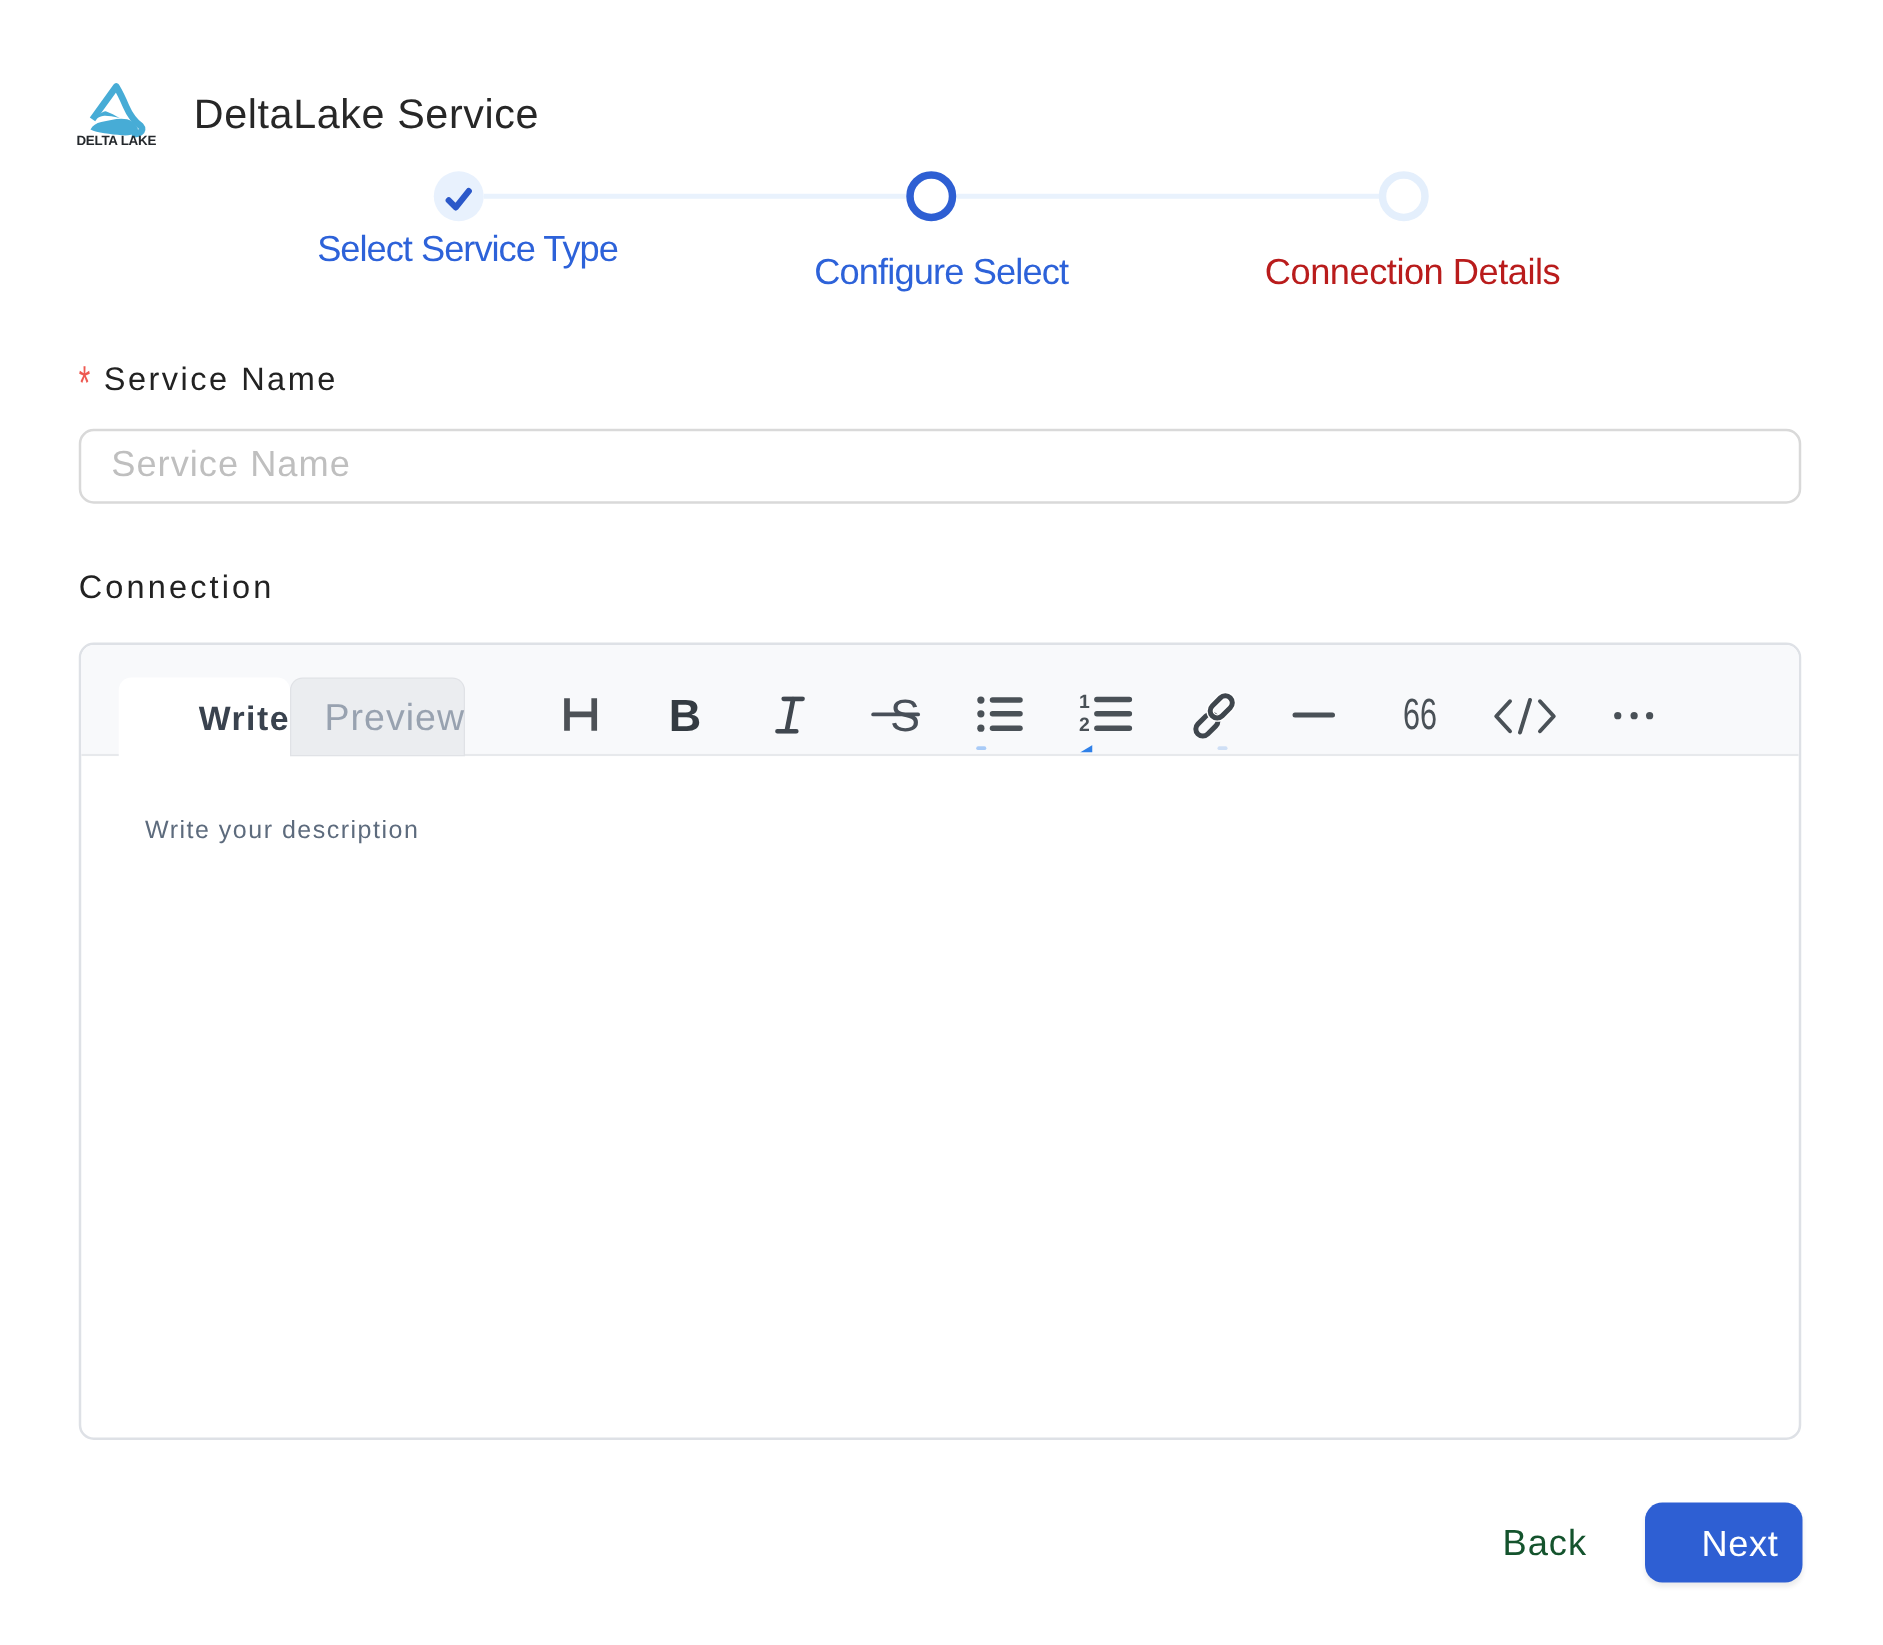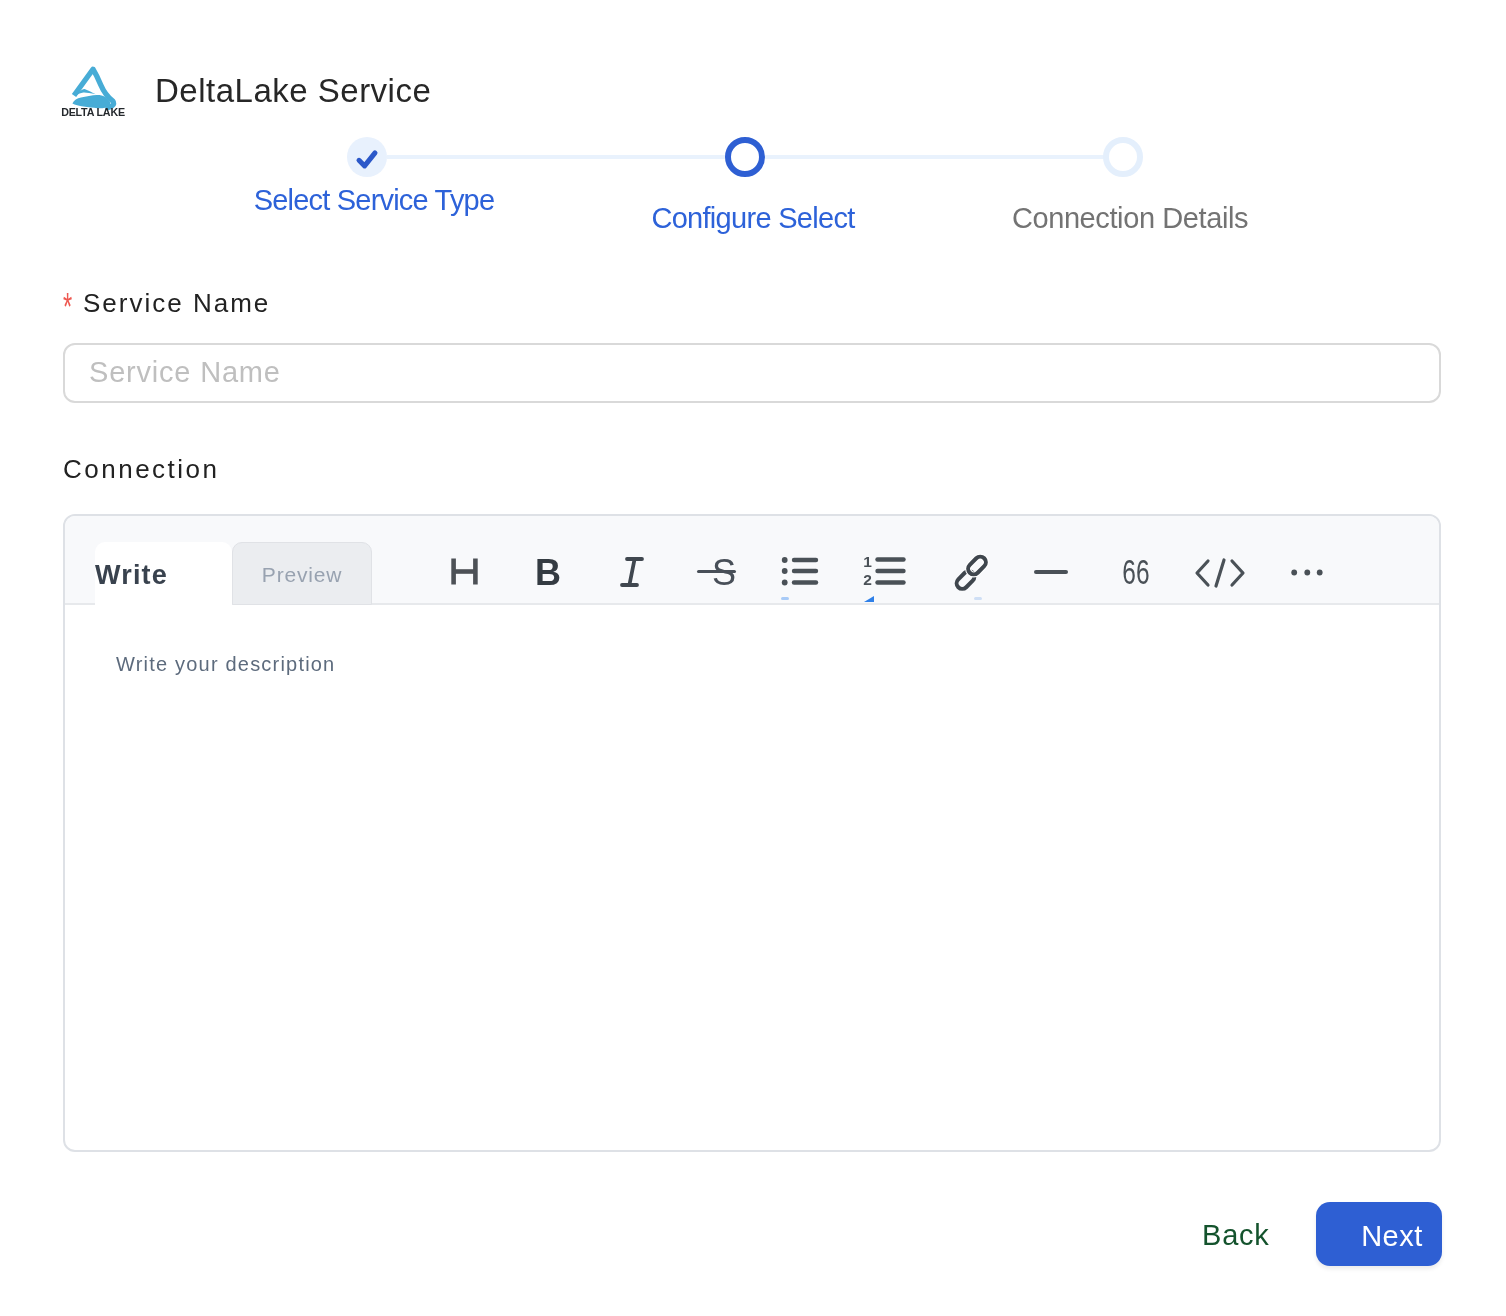--- a/index.html
+++ b/index.html
@@ -38,37 +38,37 @@
 <div class="abs" style="left:347px;top:137px;width:40px;height:40px;border-radius:50%;background:#e8f1fd">
   <svg width="40" height="40" viewBox="0 0 40 40">
       <path d="M12 23.3 L17.6 28.9 L28 15.9" fill="none" stroke="#2b58c9" stroke-width="5" stroke-linecap="round" stroke-linejoin="round"></path>
     </svg>
 </div>
 <div class="abs" style="left:725px;top:137px;width:40px;height:40px;border-radius:50%;border:6px solid #2e5fd3;background:#fff"></div>
 <div class="abs" style="left:1103px;top:137px;width:40px;height:40px;border-radius:50%;border:6px solid #e4effc;background:#fff"></div>
 
 <div class="abs steplbl blue" style="left:194px;top:184px;letter-spacing:-0.8px">Select Service Type</div>
 <div class="abs steplbl blue" style="left:573px;top:202px;letter-spacing:-0.7px">Configure Select</div>
-<div class="abs steplbl" style="left:950px;top:202px;color:#737373;letter-spacing:-0.4px">Connection Details</div>
+<div class="abs steplbl" style="left:950px;top:202px;color:#b91c1c;letter-spacing:-0.4px">Connection Details</div>
 
 <div class="abs" style="left:63px;top:288px;font-size:38px;line-height:38px;color:#ee5951;transform:scaleX(0.62);transform-origin:0 0">*</div>
 <div class="abs" style="left:83px;top:288px;font-size:26px;line-height:30px;color:#222222;letter-spacing:2px">Service Name</div>
 
 <div class="abs" style="left:63px;top:343px;width:1378px;height:60px;border:2px solid #d9d9d9;border-radius:12px;background:#fff"></div>
 <div class="abs" style="left:89px;top:356px;font-size:29px;line-height:32px;color:#bfbfbf;letter-spacing:0.8px">Service Name</div>
 
 <div class="abs" style="left:63px;top:454px;font-size:26px;line-height:30px;color:#222222;letter-spacing:2.5px">Connection</div>
 
 <div class="abs" style="left:63px;top:514px;width:1378px;height:638px;border:2px solid #dee1e6;border-radius:12px;background:#fff"></div>
 <div class="abs" style="left:65px;top:516px;width:1374px;height:89px;background:#f8f9fb;border-bottom:2px solid #e7e9ec;border-radius:10px 10px 0 0"></div>
 
 <div class="abs" style="left:232px;top:542px;width:140px;height:63px;background:#ebedf0;border:1px solid #e0e2e6;border-radius:10px 10px 0 0"></div>
-<div class="abs" style="left:232px;top:559px;width:140px;text-align:center;font-size:21px;line-height:32px;color:#98a2b0;letter-spacing:0.8px">Preview</div>
+<div class="abs" style="left:232px;top:559px;width:140px;text-align:right;font-size:30px;line-height:32px;color:#98a2b0;letter-spacing:0.8px">Preview</div>
 <div class="abs" style="left:95px;top:542px;width:137px;height:65px;background:#ffffff;border-radius:10px 10px 0 0"></div>
-<div class="abs" style="left:95px;top:559px;width:137px;text-align:left;font-size:27px;line-height:32px;color:#39424e;font-weight:700;letter-spacing:1.2px">Write</div>
+<div class="abs" style="left:95px;top:559px;width:137px;text-align:right;font-size:27px;line-height:32px;color:#39424e;font-weight:700;letter-spacing:1.2px">Write</div>
 
 <svg class="abs" style="left:451px;top:558px" width="27" height="27" viewBox="0 0 27 27">
   <line x1="2.6" y1="0.5" x2="2.6" y2="26.5" stroke="#4d5156" stroke-width="4.6"></line>
   <line x1="24.4" y1="0.5" x2="24.4" y2="26.5" stroke="#4d5156" stroke-width="4.6"></line>
   <line x1="2.6" y1="13.5" x2="24.4" y2="13.5" stroke="#4d5156" stroke-width="4.6"></line>
 </svg>
 
 <div class="abs" style="left:518px;top:552px;width:60px;text-align:center;font-size:36px;line-height:42px;color:#343b42;font-weight:700">B</div>
 
 <svg class="abs" style="left:620px;top:557px" width="24" height="30" viewBox="0 0 24 30">

